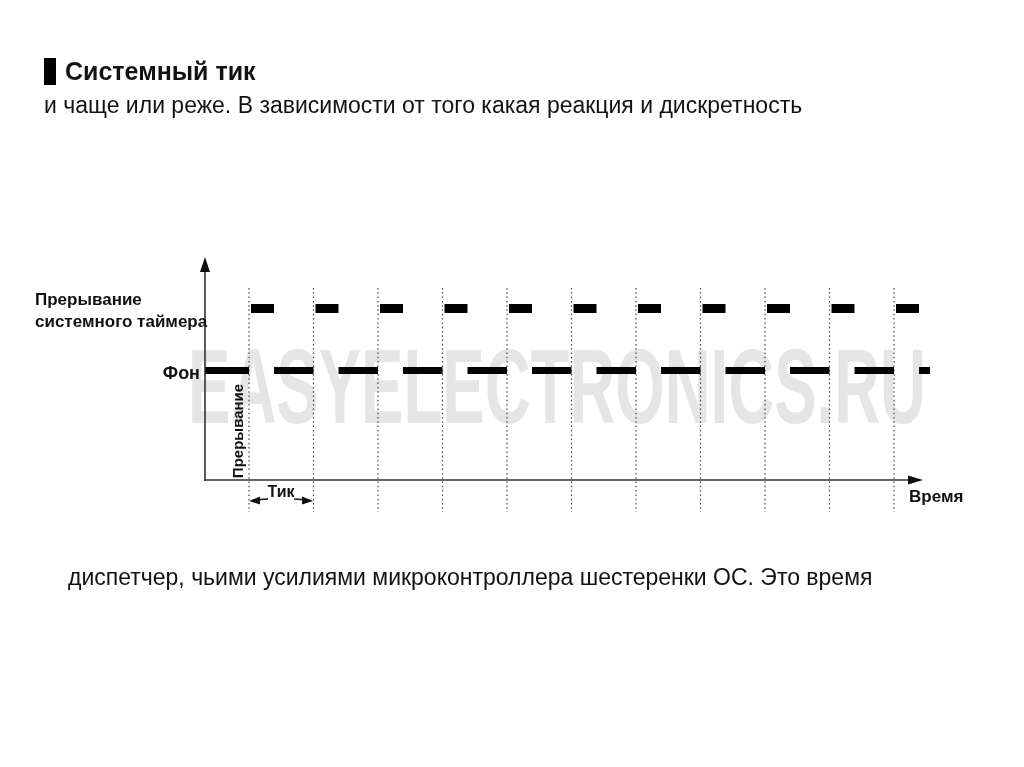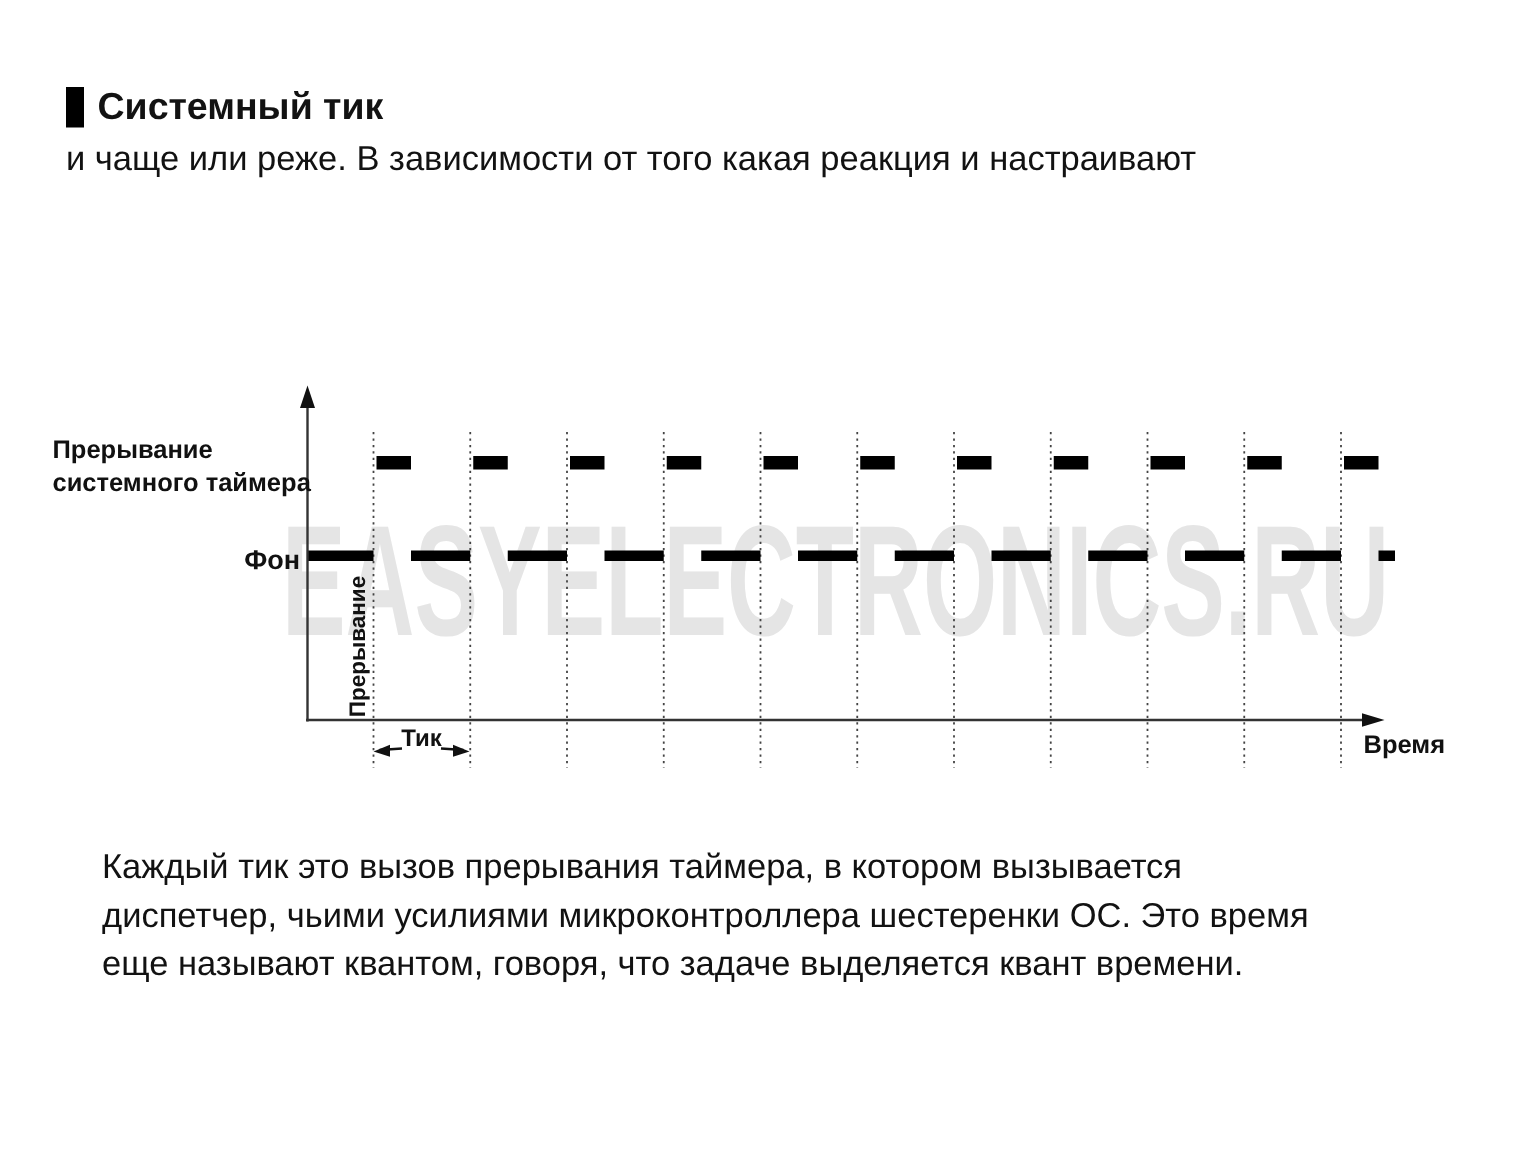--- a/index.html
+++ b/index.html
@@ -33,21 +33,21 @@
 <body>
 
 <div class="canvas">
 
   <div class="title-block">
     <div class="title-marker"></div>
     <div class="title-text">Системный тик</div>
   </div>
 
   <div class="para intro">
-    <div class="ln">и чаще или реже. В зависимости от того какая реакция и настраивают</div>
+    <div class="ln">и чаще или реже. В зависимости от того какая реакция и дискретность</div>
   </div>
 
   <div class="diagram">
     <svg id="diagram-svg" width="1024" height="270" viewBox="0 0 1024 270">
 
       <text x="188" y="170" font-size="105" font-weight="bold" fill="#e5e5e5" textLength="738" lengthAdjust="spacingAndGlyphs">EASYELECTRONICS.RU</text>
 
       <g id="dyn">
           <line x1="249" y1="35" x2="249" y2="259" stroke="#444444" stroke-width="1.2" stroke-dasharray="1.5,2.8"></line>
           <rect x="251" y="51" width="23" height="9" fill="#000000"></rect>
@@ -101,18 +101,16 @@
       <polygon points="249,248 260,243.5 260,251.5" fill="#111111"></polygon>
       <line x1="294" y1="246" x2="309" y2="247" stroke="#111111" stroke-width="1.6"></line>
       <polygon points="313,248 302,243.5 302,251.5" fill="#111111"></polygon>
       <text x="281" y="244" font-size="16" font-weight="bold" fill="#111111" text-anchor="middle">Тик</text>
 
       <text x="909" y="249" font-size="17" font-weight="bold" fill="#111111">Время</text>
     </svg>
   </div>
 
   <div class="para outro">
-    <div class="ln">Каждый тик это вызов прерывания таймера, в котором вызывается</div>
     <div class="ln">диспетчер, чьими усилиями микроконтроллера шестеренки ОС. Это время</div>
-    <div class="ln">еще называют квантом, говоря, что задаче выделяется квант времени.</div>
   </div>
 
 </div>
 
 </body></html>

